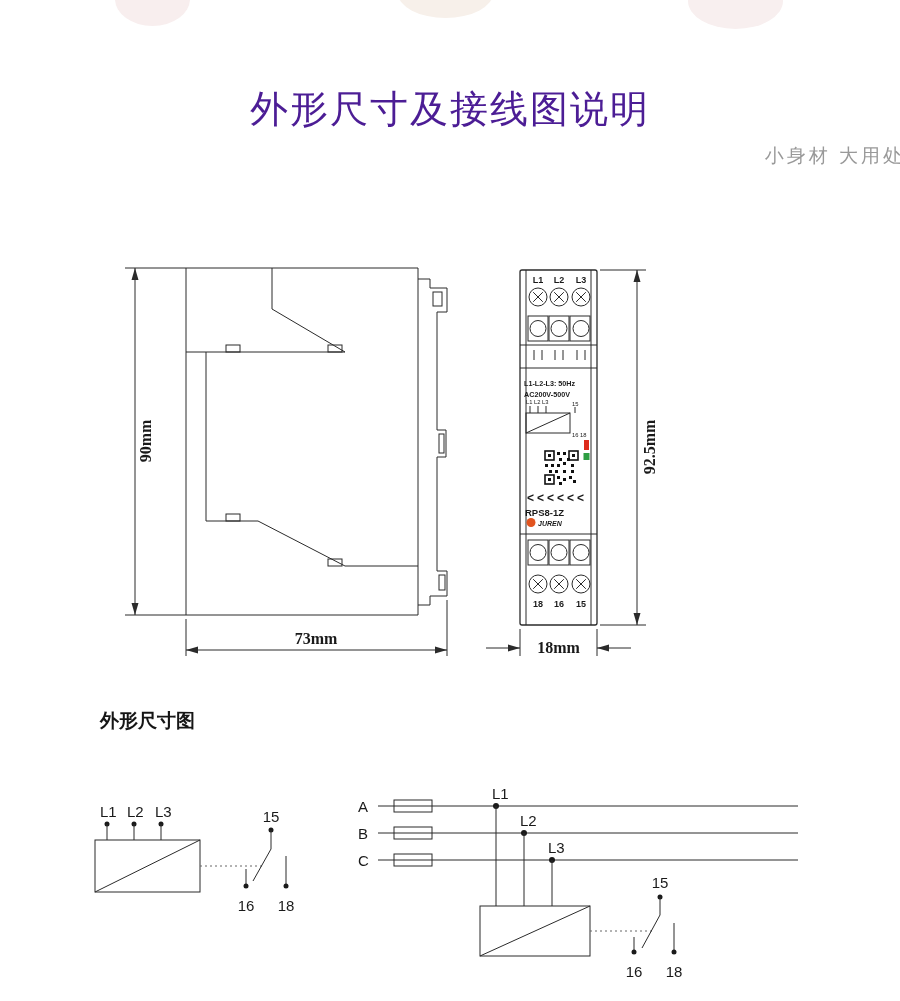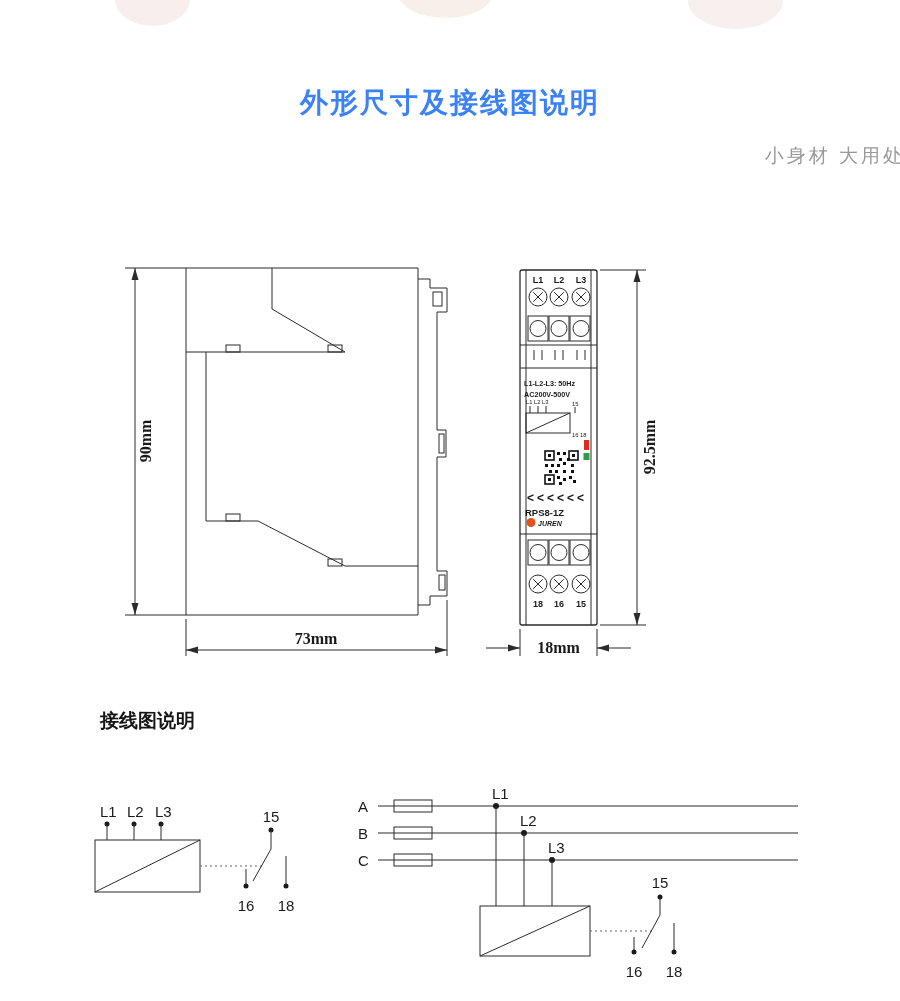--- a/index.html
+++ b/index.html
@@ -1,20 +1,20 @@
 <!DOCTYPE html>
 <html><head>
 <meta charset="utf-8">
 <style>
   body{margin:0;background:#ffffff}
   .page{position:relative;width:900px;height:1001px;background:#fff;overflow:hidden;
         font-family:"Liberation Sans",sans-serif}
   .blob{position:absolute;border-radius:50%}
   .title{position:absolute;top:84px;left:0;width:100%;text-align:center;margin:0;
-         font-size:28px;font-weight:bold;color:#3b82f6;letter-spacing:2px}
+         font-size:38px;font-weight:normal;color:#4c1d95;letter-spacing:2px}
   .subtitle{position:absolute;top:143px;left:5px;width:100%;text-align:right;
             font-size:19px;color:#999;letter-spacing:3px}
   .sec{position:absolute;left:100px;margin:0;font-size:19px;font-weight:bold;color:#151515}
   #sec-dim{top:196px}
   #sec-wir{top:708px}
   svg{position:absolute}
   #dim-svg{left:95px;top:252px}
   #wir-svg{left:85px;top:778px}
   .ln{stroke:#2b2b2b;stroke-width:1;fill:none}
   .ln2{stroke:#2b2b2b;stroke-width:1.3;fill:none}
@@ -213,21 +213,21 @@
       <line class="ln" x1="520" y1="629" x2="520" y2="656"></line>
       <line class="ln" x1="597" y1="629" x2="597" y2="656"></line>
       <line class="ln" x1="486" y1="648" x2="520" y2="648"></line>
       <line class="ln" x1="597" y1="648" x2="631" y2="648"></line>
       <polygon class="fl" points="508,644.5 520,648 508,651.5"></polygon>
       <polygon class="fl" points="609,644.5 597,648 609,651.5"></polygon>
       <text class="dim mid" x="558.5" y="653">18mm</text>
     </g>
   </svg>
 
-  <h2 class="sec" id="sec-wir">接线图说明</h2>
+  <h2 class="sec" id="sec-wir">外形尺寸图</h2>
 
   <svg id="wir-svg" width="730" height="212" viewBox="85 778 730 212">
 
     <g>
       <text class="lbl" x="100" y="817">L1</text>
       <text class="lbl" x="127" y="817">L2</text>
       <text class="lbl" x="155" y="817">L3</text>
       <circle class="dot" cx="107" cy="824" r="2.5"></circle>
         <line class="ln" x1="107" y1="824" x2="107" y2="840"></line>
       <circle class="dot" cx="134" cy="824" r="2.5"></circle>

